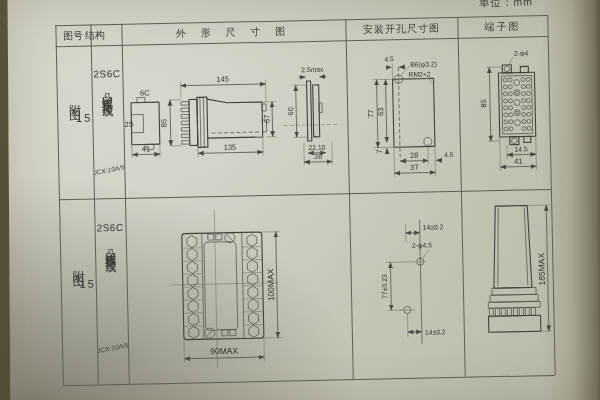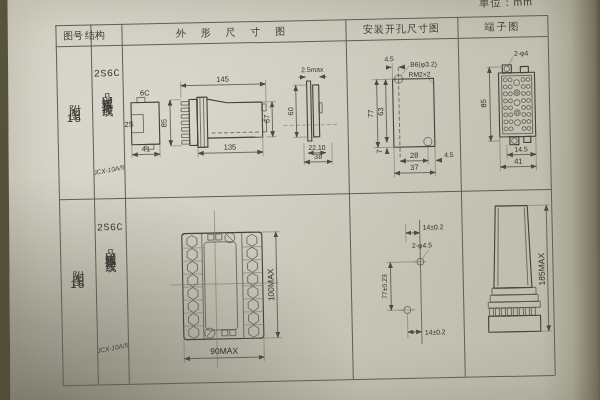--- a/index.html
+++ b/index.html
@@ -17,24 +17,24 @@
         background:linear-gradient(to right,rgba(90,85,60,0) 0%,rgba(120,114,86,0.25) 45%,rgba(70,64,42,0.55) 80%,#39341f 100%);}
   .sheet{position:absolute;left:50px;top:6px;width:506px;height:392px;transform:rotate(-0.8deg);color:#3a3933;}
   .unit{position:absolute;left:424px;top:0px;font-size:10.5px;letter-spacing:1px;color:#3f3e37;}
   .tbl{position:absolute;left:0px;top:20px;width:492px;height:360px;}
   .hl,.vl{position:absolute;background:#605e53;}
   .hl{height:1px;left:0;width:492px;}
   .vl{width:1px;top:0;height:360px;}
   .hdr{position:absolute;top:4px;font-size:10px;color:#3b3a32;text-align:center;white-space:nowrap;}
   .cellabs{position:absolute;white-space:nowrap;}
   .vtext{writing-mode:vertical-rl;text-orientation:upright;}
-  .model{font-size:10px;letter-spacing:0.5px;font-family:Liberation Mono, monospace;}
+  .model{font-size:10px;letter-spacing:0.5px;}
   .wiring{font-size:11px;letter-spacing:2px;line-height:14px;}
   .figv{font-size:12px;letter-spacing:5px;}
-  .fignum{font-size:11px;letter-spacing:2px;margin-top:3px;}
+  .fignum{font-size:11px;letter-spacing:2px;margin-top:3px;text-align:right;}
   .type{font-size:6.5px;font-style:italic;transform:rotate(-10deg);color:#44433b;}
   svg{position:absolute;overflow:visible;}
   svg .o{fill:none;stroke:#42413a;stroke-width:1.1;stroke-linejoin:round;}
   svg .t{fill:none;stroke:#4c4b43;stroke-width:0.7;}
   svg .d{fill:none;stroke:#4c4b43;stroke-width:0.75;}
   svg .e{fill:none;stroke:#74725f;stroke-width:0.55;}
   svg .dash{stroke-dasharray:4 2.2;}
   svg text{font:7.5px "Liberation Sans",sans-serif;fill:#34332c;}
   svg text.s{font-size:6.8px;}
   svg text.b{font-size:8.5px;}

